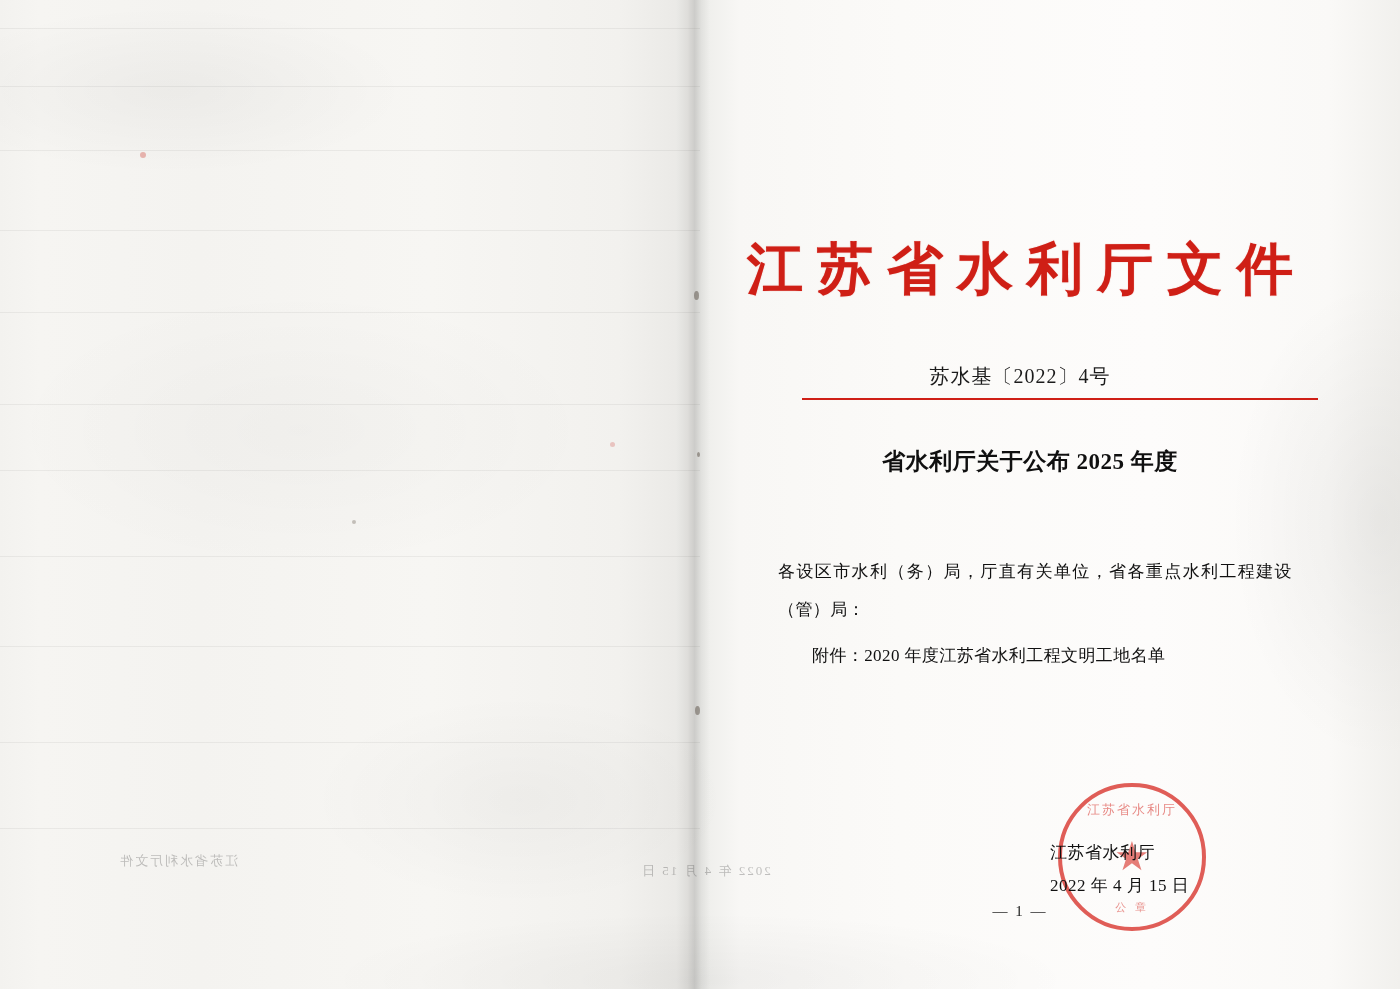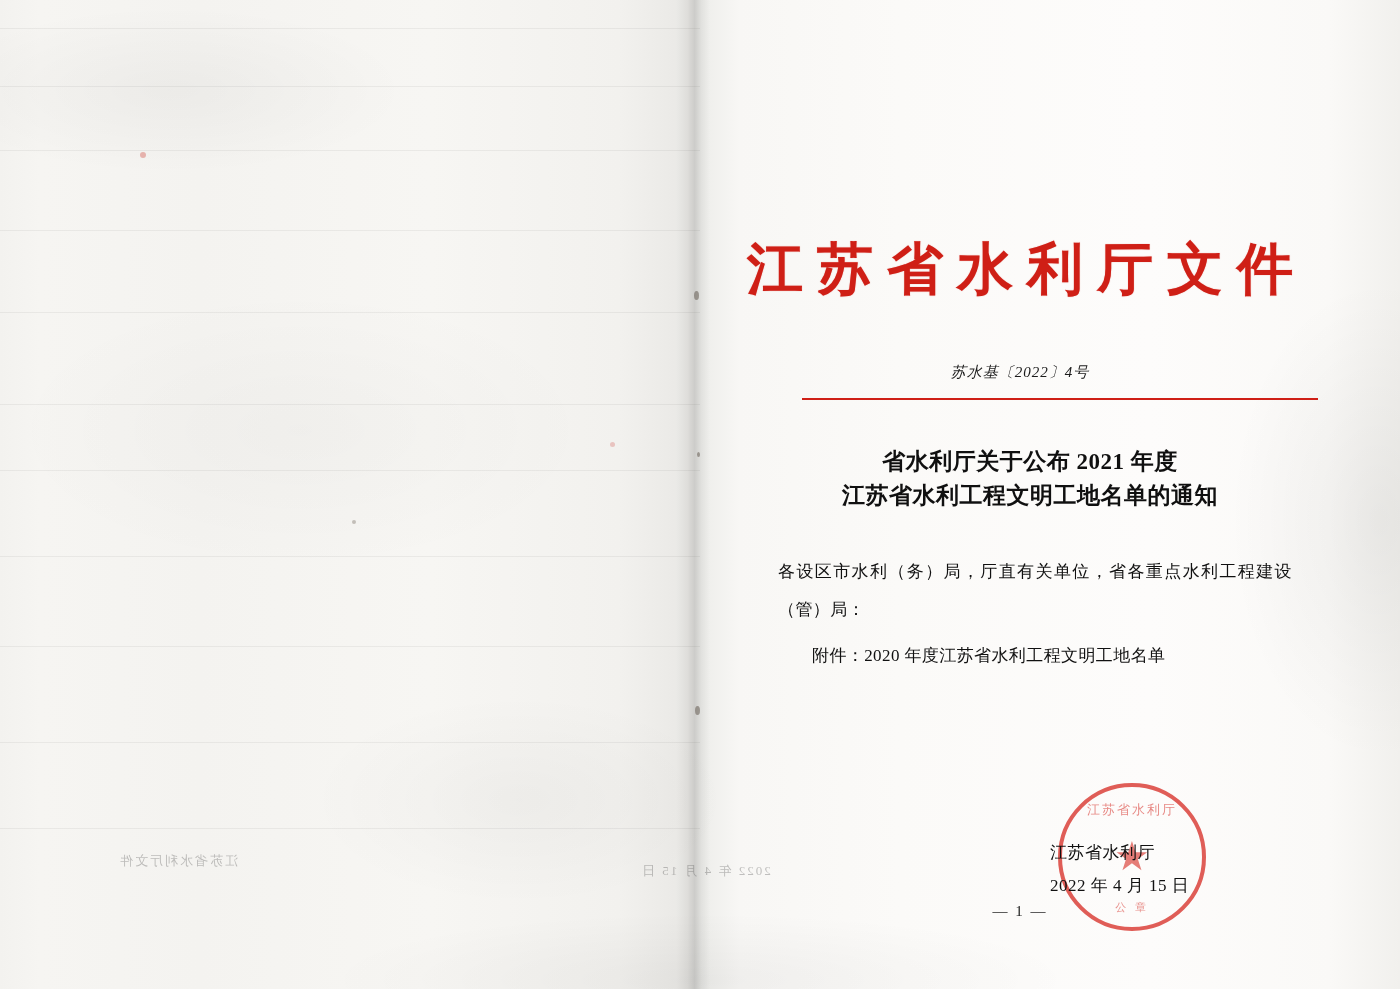--- a/index.html
+++ b/index.html
@@ -101,24 +101,23 @@
     white-space: nowrap;
     text-shadow: 0 0 1px rgba(207,31,22,0.5);
   }
 
   #docnumber {
     position: absolute;
     top: 363px;
     left: 0;
     width: 620px;
     text-align: center;
-    font-size: 15px;
+    font-size: 20px;
     color: #1b1b1b;
     letter-spacing: 1px;
-    font-style: italic;
   }
 
   #redrule {
     position: absolute;
     top: 398px;
     left: 92px;
     width: 516px;
     height: 2px;
     background: #cf1f16;
   }
@@ -257,22 +256,21 @@
 
   <div id="doc">
 
     <div id="masthead">江苏省水利厅文件</div>
 
     <div id="docnumber">苏水基〔2022〕4号</div>
 
     <div id="redrule"></div>
 
     <div id="title">
-      <div>省水利厅关于公布 2021 年度</div>
-      <div>江苏省水利工程文明工地名单的通知</div>
+      <div>省水利厅关于公布 2025 年度</div>
     </div>
 
     <div id="body">
       <p>各设区市水利（务）局，厅直有关单位，省各重点水利工程建设（管）局：</p>
       <p class="indent">附件：2020 年度江苏省水利工程文明工地名单</p>
     </div>
 
     <div id="seal">
       <div class="sealtext">江苏省水利厅</div>
       <div class="star">★</div>

